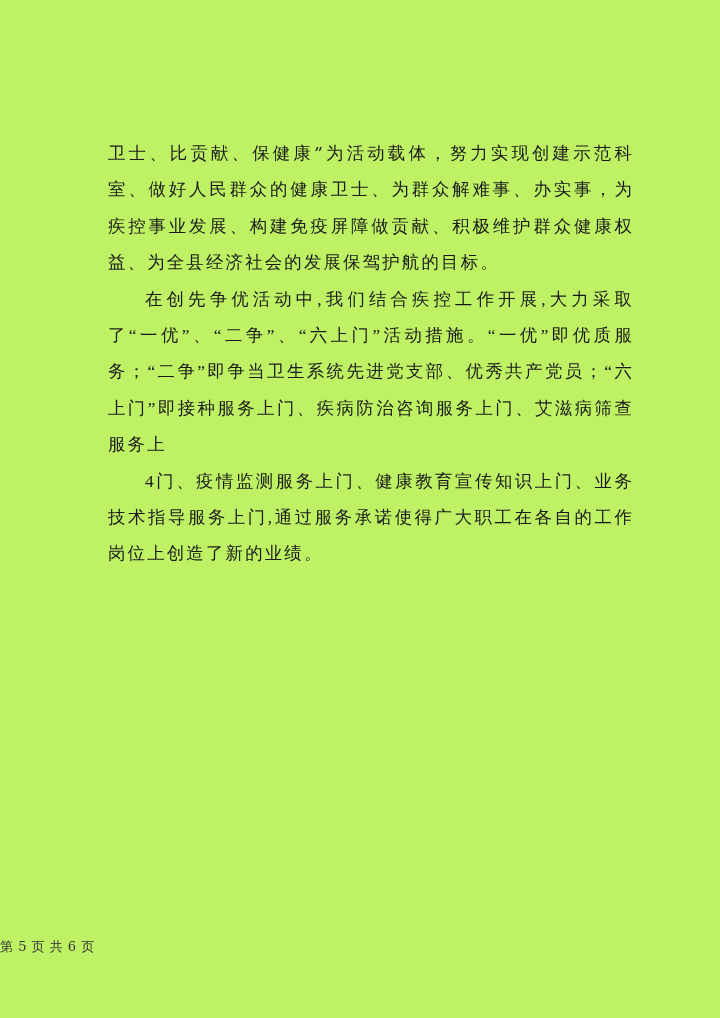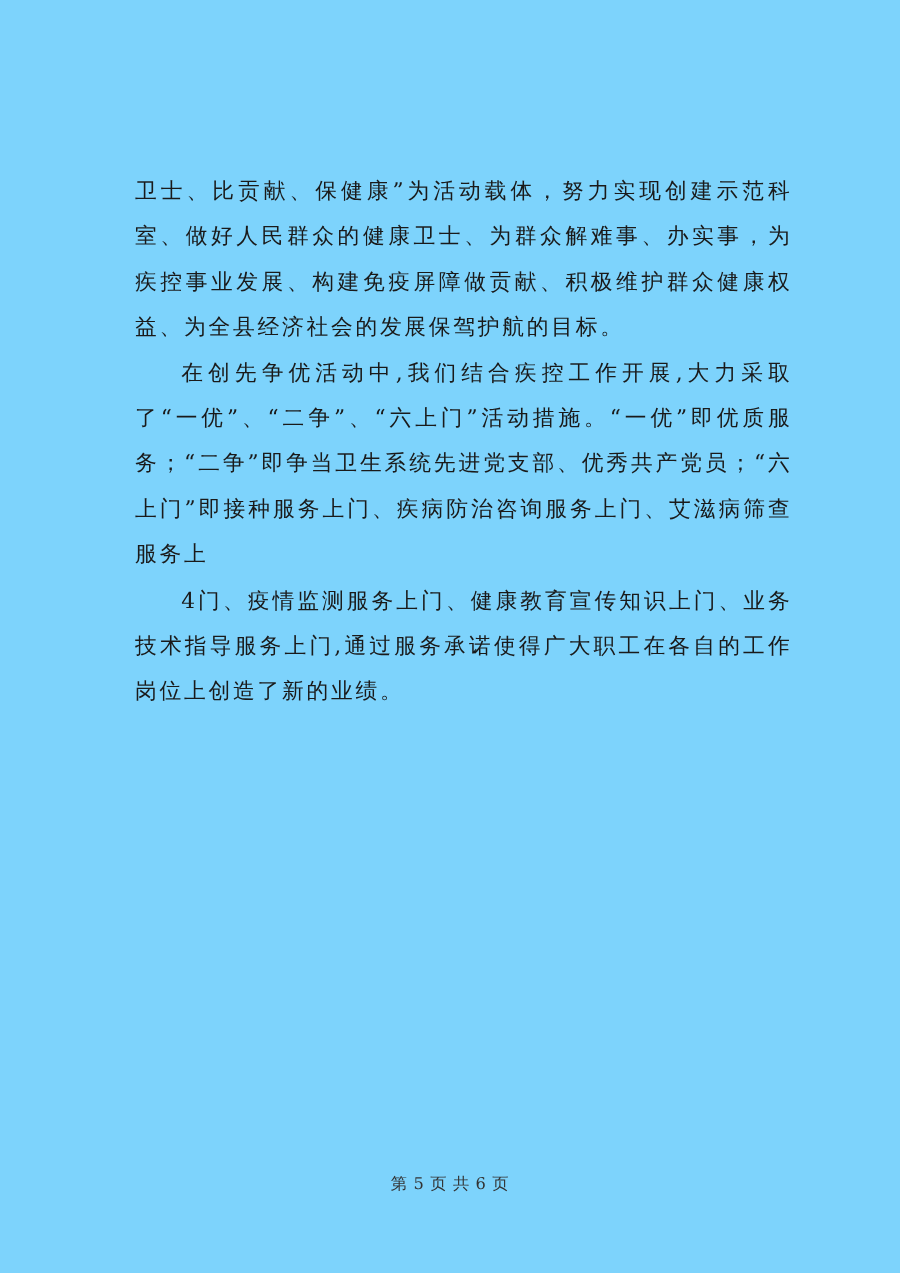--- a/index.html
+++ b/index.html
@@ -1,23 +1,23 @@
 <!DOCTYPE html>
 <html><head>
 <meta charset="utf-8">
 <style>
   html, body { margin: 0; padding: 0; background: #ffffff; }
   body { width: 720px; height: 1018px; position: relative; overflow: hidden;
          font-family: "DejaVu Serif", "Liberation Serif", serif; color: #1a1a1a; }
-  .page { position: absolute; left: 0; top: 0; width: 720px; height: 1018px; background: #7dd3fc; }
+  .page { position: absolute; left: 0; top: 0; width: 720px; height: 1018px; background: #bef264; }
   .body-text { position: absolute; left: 108px; top: 135px; width: 526px; }
   .para { margin: 0; font-size: 17.4px; line-height: 36.4px; letter-spacing: 2.2px;
           text-align: justify; text-align-last: left; }
-  .para.indent { text-indent: 37px; }
-  .footer { position: absolute; top: 938px; left: 0; width: 720px; text-align: center;
+  .para.indent { text-indent: 37px; font-family: Liberation Serif, serif; }
+  .footer { position: absolute; top: 938px; left: 0; width: 720px; text-align: left;
             font-size: 13px; color: #333; letter-spacing: 0.5px; }
 </style>
 </head>
 <body>
 
 <div class="page">
   <div class="body-text">
     <p class="para">卫士、比贡献、保健康”为活动载体，努力实现创建示范科室、做好人民群众的健康卫士、为群众解难事、办实事，为疾控事业发展、构建免疫屏障做贡献、积极维护群众健康权益、为全县经济社会的发展保驾护航的目标。</p>
     <p class="para indent">在创先争优活动中,我们结合疾控工作开展,大力采取了“一优”、“二争”、“六上门”活动措施。“一优”即优质服务；“二争”即争当卫生系统先进党支部、优秀共产党员；“六上门”即接种服务上门、疾病防治咨询服务上门、艾滋病筛查服务上</p>
     <p class="para indent">4门、疫情监测服务上门、健康教育宣传知识上门、业务技术指导服务上门,通过服务承诺使得广大职工在各自的工作岗位上创造了新的业绩。</p>

